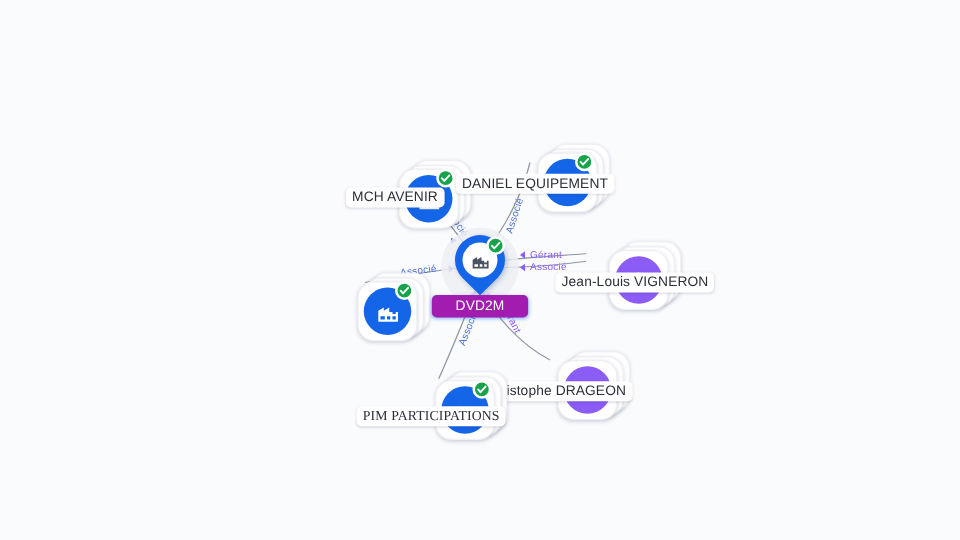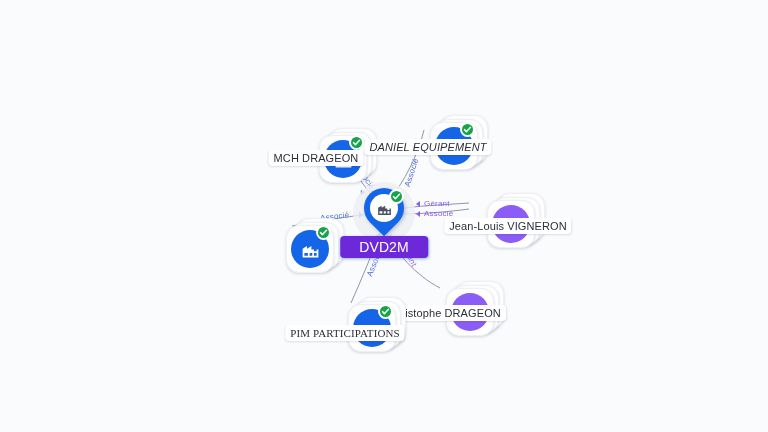--- a/index.html
+++ b/index.html
@@ -65,23 +65,23 @@
     background:#ffffff;
     border-radius:4px;
     padding:2px 5px;
     font-size:11px;
     color:#2b2f38;
     white-space:nowrap;
     box-shadow:0 1px 2px rgba(40,50,80,.14);
     letter-spacing:.1px;
   }
   .label.center{
-    background:#6d28d9;
+    background:#a21caf;
     color:#ffffff;
-    font-size:14px;
+    font-size:11px;
     font-weight:400;
     padding:3px 19px;
     border-radius:4px;
     box-shadow:0 1px 3px rgba(21,101,232,.45);
   }
 
   
   .halo{
     position:absolute;
     width:62px;height:62px;border-radius:50%;
@@ -187,41 +187,41 @@
           </svg>
         </div>
         <div class="badge">
           <svg width="9" height="9" viewBox="0 0 24 24" fill="none" stroke="#ffffff" stroke-width="4" stroke-linecap="round" stroke-linejoin="round">
               <path d="M4 12l5 6 11-12"></path>
             </svg>
         </div>
       </div>
     </div>
   </div>
-  <div class="label" style="left:316px;top:150px;">MCH DRAGEON</div>
+  <div class="label" style="left:316px;top:150px;">MCH AVENIR</div>
 
   <div class="node" style="left:430px;top:122px;">
     <div class="stack" style="left:0;top:0;">
       <div class="card c1"></div>
       <div class="card c2"></div>
       <div class="card c3">
         <div class="disc company">
           <svg width="21" height="21" viewBox="0 0 24 24" fill="#ffffff">
             <path d="M3 21V11l5-3v3l5-3v4h8v9H3zm2-2h4v-3H5v3zm6 0h3v-3h-3v3zm5 0h3v-3h-3v3zm0-5h3v-2h-3v2z"></path>
           </svg>
         </div>
         <div class="badge">
           <svg width="9" height="9" viewBox="0 0 24 24" fill="none" stroke="#ffffff" stroke-width="4" stroke-linecap="round" stroke-linejoin="round">
               <path d="M4 12l5 6 11-12"></path>
             </svg>
         </div>
       </div>
     </div>
   </div>
-  <div class="label" style="left:428px;top:139px;font-style:italic;">DANIEL EQUIPEMENT</div>
+  <div class="label" style="left:428px;top:139px;">DANIEL EQUIPEMENT</div>
 
   <div class="node" style="left:487px;top:200px;">
     <div class="stack" style="left:0;top:0;">
       <div class="card c1"></div>
       <div class="card c2"></div>
       <div class="card c3">
         <div class="disc person">
           <svg width="20" height="20" viewBox="0 0 24 24" fill="#ffffff">
             <circle cx="12" cy="8.4" r="3.6"></circle>
             <path d="M5.2 19.5c0-3.8 3.1-5.6 6.8-5.6s6.8 1.8 6.8 5.6z"></path>

